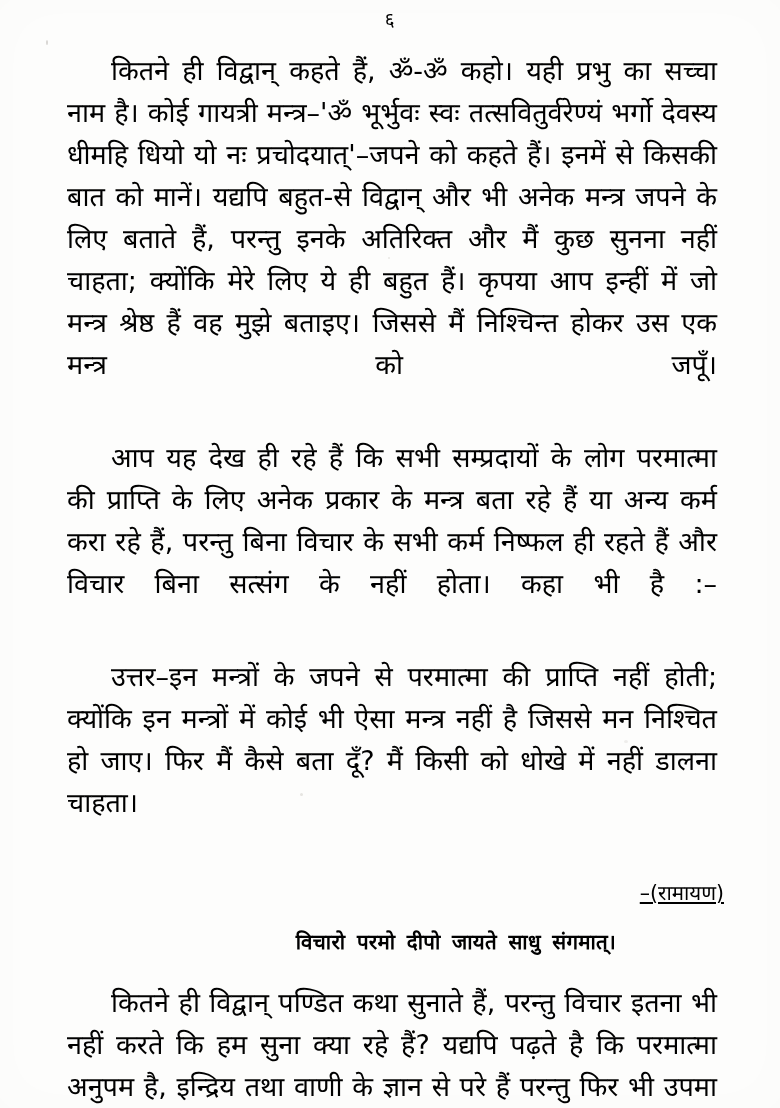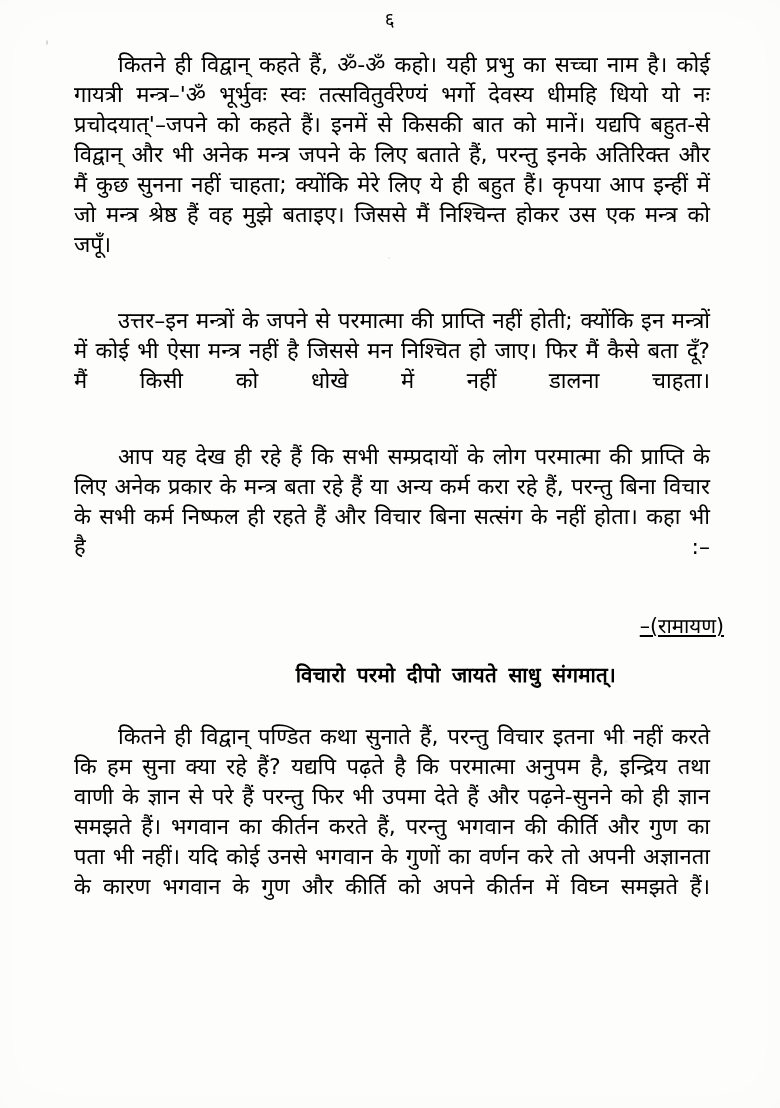--- a/index.html
+++ b/index.html
@@ -47,23 +47,23 @@
 
   .textblock {
     position: absolute;
     left: 58px;
     top: 50px;
     width: 668px;
   }
 
   
   .para {
-    margin: 16px;
-    font-size: 22px;
-    line-height: 30px;
+    margin: 9px;
+    font-size: 27px;
+    line-height: 42px;
     text-align: justify;
     text-justify: inter-word;
     text-indent: 44px;
     word-spacing: .5px;
     -webkit-font-smoothing: none;
   }
   .para.tight-top { margin-top: 0; }
 
   
   .para::after {
@@ -115,23 +115,23 @@
   <span class="speck speck-b"></span>
   <span class="speck speck-c"></span>
   <span class="speck speck-d"></span>
 
   <div class="folio">६</div>
 
   <div class="textblock">
 
     <p class="para tight-top"><span>कितने ही विद्वान् कहते हैं, ॐ-ॐ कहो। यही प्रभु का सच्चा नाम है। कोई गायत्री मन्त्र–'ॐ भूर्भुवः स्वः तत्सवितुर्वरेण्यं भर्गो देवस्य धीमहि धियो यो नः प्रचोदयात्'–जपने को कहते हैं। इनमें से किसकी बात को मानें। यद्यपि बहुत-से विद्वान् और भी अनेक मन्त्र जपने के लिए बताते हैं, परन्तु इनके अतिरिक्त और मैं कुछ सुनना नहीं चाहता; क्योंकि मेरे लिए ये ही बहुत हैं। कृपया आप इन्हीं में जो मन्त्र श्रेष्ठ हैं वह मुझे बताइए। जिससे मैं निश्चिन्त होकर उस एक मन्त्र को जपूँ।</span></p>
 
+    <p class="para"><span>आप यह देख ही रहे हैं कि सभी सम्प्रदायों के लोग परमात्मा की प्राप्ति के लिए अनेक प्रकार के मन्त्र बता रहे हैं या अन्य कर्म करा रहे हैं, परन्तु बिना विचार के सभी कर्म निष्फल ही रहते हैं और विचार बिना सत्संग के नहीं होता। कहा भी है :–</span></p>
+
     <p class="para"><span>उत्तर–इन मन्त्रों के जपने से परमात्मा की प्राप्ति नहीं होती; क्योंकि इन मन्त्रों में कोई भी ऐसा मन्त्र नहीं है जिससे मन निश्चित हो जाए। फिर मैं कैसे बता दूँ? मैं किसी को धोखे में नहीं डालना चाहता।</span></p>
-
-    <p class="para"><span>आप यह देख ही रहे हैं कि सभी सम्प्रदायों के लोग परमात्मा की प्राप्ति के लिए अनेक प्रकार के मन्त्र बता रहे हैं या अन्य कर्म करा रहे हैं, परन्तु बिना विचार के सभी कर्म निष्फल ही रहते हैं और विचार बिना सत्संग के नहीं होता। कहा भी है :–</span></p>
 
     <div class="gap-small"></div>
 
     <p class="attrib attrib-ramayan">–(रामायण)</p>
 
     <p class="verse verse-yoga">विचारो परमो दीपो जायते साधु संगमात्।</p>
 
     <div class="gap-after-verse"></div>
 
 

